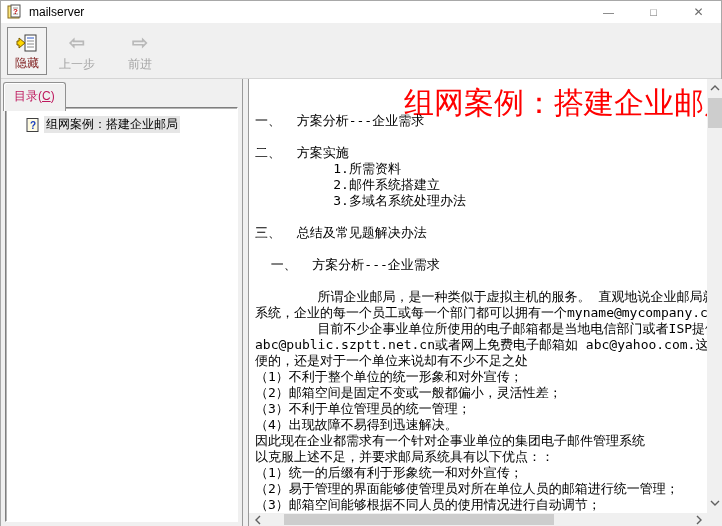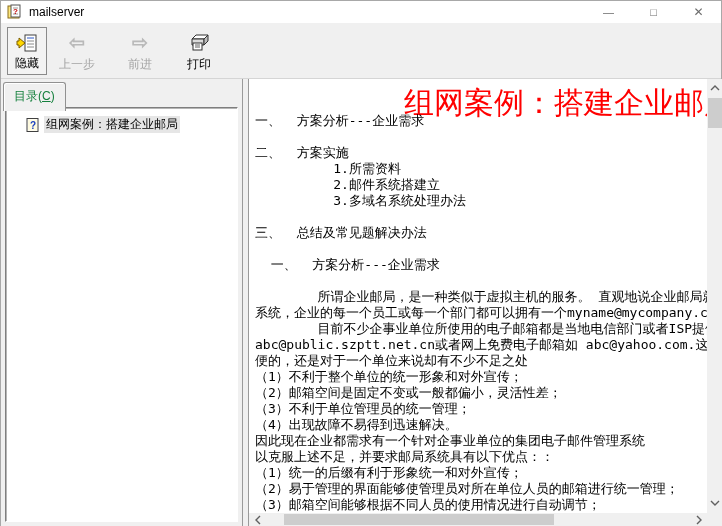--- a/index.html
+++ b/index.html
@@ -11,37 +11,37 @@
   
   .titlebar { position:absolute; left:0; top:0; width:100%; height:22px; background:#fff; display:flex; align-items:center; }
   .app-icon { width:16px; height:16px; margin:0 6px 0 6px; flex:0 0 auto; }
   .title-text { font-size:12px; color:#000; }
   .win-controls { position:absolute; right:0; top:0; height:22px; display:flex; }
   .win-btn { width:45px; height:22px; display:flex; align-items:center; justify-content:center; color:#6b6b6b; font-size:11px; }
   .win-btn.close { font-size:12px; }
 
   
   .toolbar { position:absolute; left:0; top:22px; width:100%; height:56px; background:#f0f0f0; border-bottom:1px solid #d5d5d5; display:flex; align-items:flex-start; padding-top:4px; }
-  .tbtn { height:48px; display:flex; flex-direction:column; align-items:center; justify-content:space-between; padding:3px 2px 2px 2px; font-size:12px; color:#000000; }
+  .tbtn { height:48px; display:flex; flex-direction:column; align-items:center; justify-content:space-between; padding:3px 2px 2px 2px; font-size:12px; color:#7f1d1d; }
   .tbtn .ticon { height:24px; display:flex; align-items:center; justify-content:center; }
   .tbtn.disabled { color:#a3a3a3; }
   .tbtn-hide { margin-left:6px; width:40px; border:1px solid #8a8a8a; background:#f3f3f3; }
   .tbtn-back { margin-left:4px; width:52px; }
   .tbtn-fwd  { margin-left:12px; width:50px; }
   .tbtn-home { margin-left:9px; width:50px; }
   .tbtn-print{ margin-left:9px; width:50px; }
   .tbtn-opts { margin-left:5px; width:58px; }
   .arrow-glyph { font-size:19px; line-height:19px; color:#b9b9b9; font-weight:bold; }
   .u { text-decoration:underline; }
 
   
   .sidebar { position:absolute; left:0; top:78px; width:241px; height:447px; background:#f0f0f0; }
   .splitter { position:absolute; left:241px; top:78px; width:7px; height:447px; background:#f0f0f0; border-left:1px solid #9a9a9a; border-right:1px solid #9a9a9a; }
   .tabstrip { position:absolute; left:2px; top:3px; display:flex; align-items:flex-end; }
-  .tab { font-size:12px; color:#15803d; background:#f0f0f0; border:1px solid #919191; border-bottom:none; border-radius:3px 3px 0 0; padding:4px 9px 5px 9px; margin-right:2px; box-shadow:inset 1px 1px 0 #ffffff; }
+  .tab { font-size:12px; color:#be185d; background:#f0f0f0; border:1px solid #919191; border-bottom:none; border-radius:3px 3px 0 0; padding:4px 9px 5px 9px; margin-right:2px; box-shadow:inset 1px 1px 0 #ffffff; }
   .tab.active { padding:5px 10px 6px 10px; position:relative; z-index:2; }
   .tree-box { position:absolute; left:4px; top:28px; width:233px; height:415px; background:#fff; border:1px solid; border-color:#7e7e7e #ffffff #ffffff #7e7e7e; box-shadow:inset 1px 1px 0 #b5b5b5; padding:6px 2px 2px 6px; }
   .tree-item { display:flex; align-items:center; margin-left:14px; margin-top:2px; }
   .tree-item .topic-icon { width:14px; height:14px; margin-right:4px; flex:0 0 auto; }
   .tree-label { font-size:12px; color:#000; background:#e6e6e6; padding:0 2px; white-space:nowrap; }
 
   
   .content { position:absolute; left:248px; top:78px; width:458px; height:434px; background:#fff; overflow:hidden; }
   .doc-title { position:absolute; left:155px; top:4px; font-size:30px; white-space:nowrap; }
   .body-lines { position:absolute; left:6px; top:34px; width:700px; }
@@ -99,33 +99,20 @@
       <span class="ticon arrow-glyph">⇦</span>
       <span>上一步</span>
     </div>
 
     <div class="tbtn tbtn-fwd disabled">
       <span class="ticon arrow-glyph">⇨</span>
       <span>前进</span>
     </div>
 
 
-    <div class="tbtn tbtn-print">
-      <span class="ticon">
-        <svg width="24" height="20" viewBox="0 0 24 20">
-          <polygon points="5,7 17,7 21,3 9,3" fill="#ffffff" stroke="#303030"></polygon>
-          <polygon points="5,7 17,7 17,13 5,13" fill="#dcdcdc" stroke="#303030"></polygon>
-          <polygon points="17,7 21,3 21,9 17,13" fill="#bdbdbd" stroke="#303030"></polygon>
-          <rect x="6" y="11" width="9" height="7" fill="#ffffff" stroke="#303030"></rect>
-          <line x1="8" y1="13" x2="13" y2="13" stroke="#606060"></line>
-          <line x1="8" y1="15" x2="13" y2="15" stroke="#606060"></line>
-        </svg>
-      </span>
-      <span>打印</span>
-    </div>
 
   </div>
 
   <div class="sidebar">
     <div class="tabstrip">
       <div class="tab active"><span>目录(</span><span class="u">C</span><span>)</span></div>
     </div>
     <div class="tree-box">
       <div class="tree-item">
         <svg class="topic-icon" viewBox="0 0 14 14">

